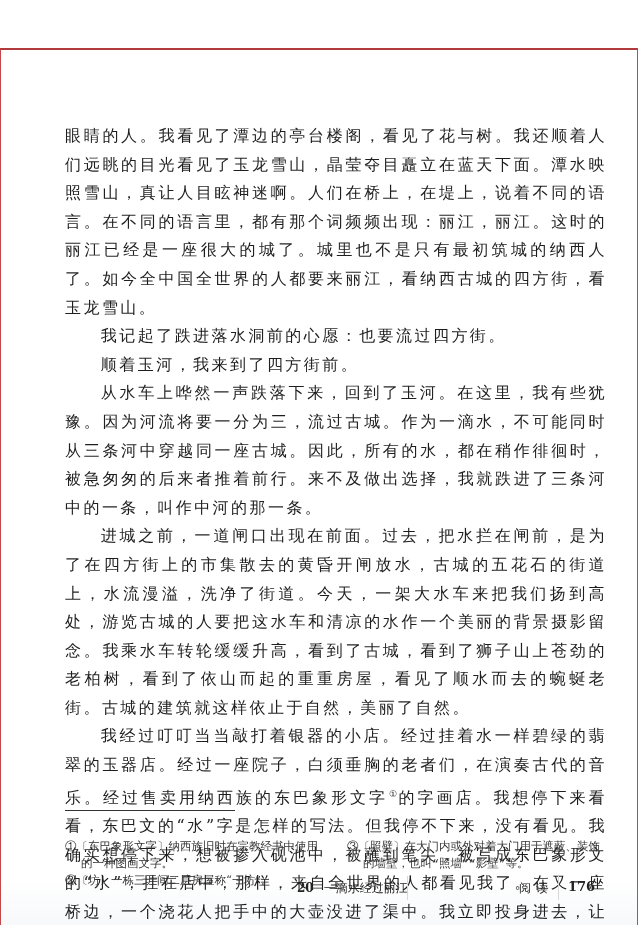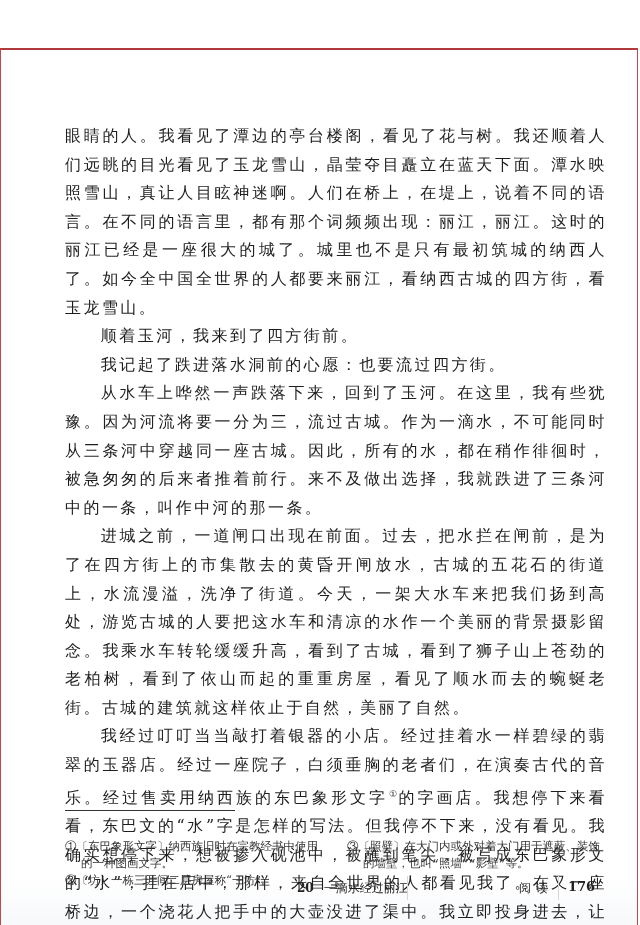--- a/index.html
+++ b/index.html
@@ -54,22 +54,22 @@
     letter-spacing: 0.5px;
   }
 </style>
 </head>
 <body>
 
 <div class="page">
 
   <div class="body-text">
     <p class="para">眼睛的人。我看见了潭边的亭台楼阁，看见了花与树。我还顺着人们远眺的目光看见了玉龙雪山，晶莹夺目矗立在蓝天下面。潭水映照雪山，真让人目眩神迷啊。人们在桥上，在堤上，说着不同的语言。在不同的语言里，都有那个词频频出现：丽江，丽江。这时的丽江已经是一座很大的城了。城里也不是只有最初筑城的纳西人了。如今全中国全世界的人都要来丽江，看纳西古城的四方街，看玉龙雪山。</p>
+    <p class="para indent">我记起了跌进落水洞前的心愿：也要流过四方街。</p>
     <p class="para indent">顺着玉河，我来到了四方街前。</p>
-    <p class="para indent">我记起了跌进落水洞前的心愿：也要流过四方街。</p>
     <p class="para indent">从水车上哗然一声跌落下来，回到了玉河。在这里，我有些犹豫。因为河流将要一分为三，流过古城。作为一滴水，不可能同时从三条河中穿越同一座古城。因此，所有的水，都在稍作徘徊时，被急匆匆的后来者推着前行。来不及做出选择，我就跌进了三条河中的一条，叫作中河的那一条。</p>
     <p class="para indent">进城之前，一道闸口出现在前面。过去，把水拦在闸前，是为了在四方街上的市集散去的黄昏开闸放水，古城的五花石的街道上，水流漫溢，洗净了街道。今天，一架大水车来把我们扬到高处，游览古城的人要把这水车和清凉的水作一个美丽的背景摄影留念。我乘水车转轮缓缓升高，看到了古城，看到了狮子山上苍劲的老柏树，看到了依山而起的重重房屋，看见了顺水而去的蜿蜒老街。古城的建筑就这样依止于自然，美丽了自然。</p>
     <p class="para indent"><span>我经过叮叮当当敲打着银器的小店。经过挂着水一样碧绿的翡翠的玉器店。经过一座院子，白须垂胸的老者们，在演奏古代的音乐。经过售卖用纳西族的东巴象形文字</span><sup class="note">①</sup><span>的字画店。我想停下来看看，东巴文的“水”字是怎样的写法。但我停不下来，没有看见。我确实想停下来，想被掺入砚池中，被蘸到笔尖，被写成东巴象形文的“水”，挂在店中，那样，来自全世界的人都看见我了。在又一座桥边，一个浇花人把手中的大壶没进了渠中。我立即投身进去，让这个浇花的妇人，把我带进了纳西人三坊</span><sup class="note">②</sup><span>一照壁</span><sup class="note">③</sup><span>的院子。院子里，兰花在盛开。浇花时，我落在了一朵香气隐约的兰花上。我看到了，楼下正屋，主人一家在闲话。楼上回廊，寄居的游客端着相机在眺望远山。楼上的客</span></p>
   </div>
 
   <div class="rule"></div>
 
   <div class="footnotes">
     <div class="fn-col left">
       <p class="fn"><span>①</span><span>〔东巴象形文字〕</span><span>纳西族旧时在宗教经书中使用的一种图画文字。</span></p>

